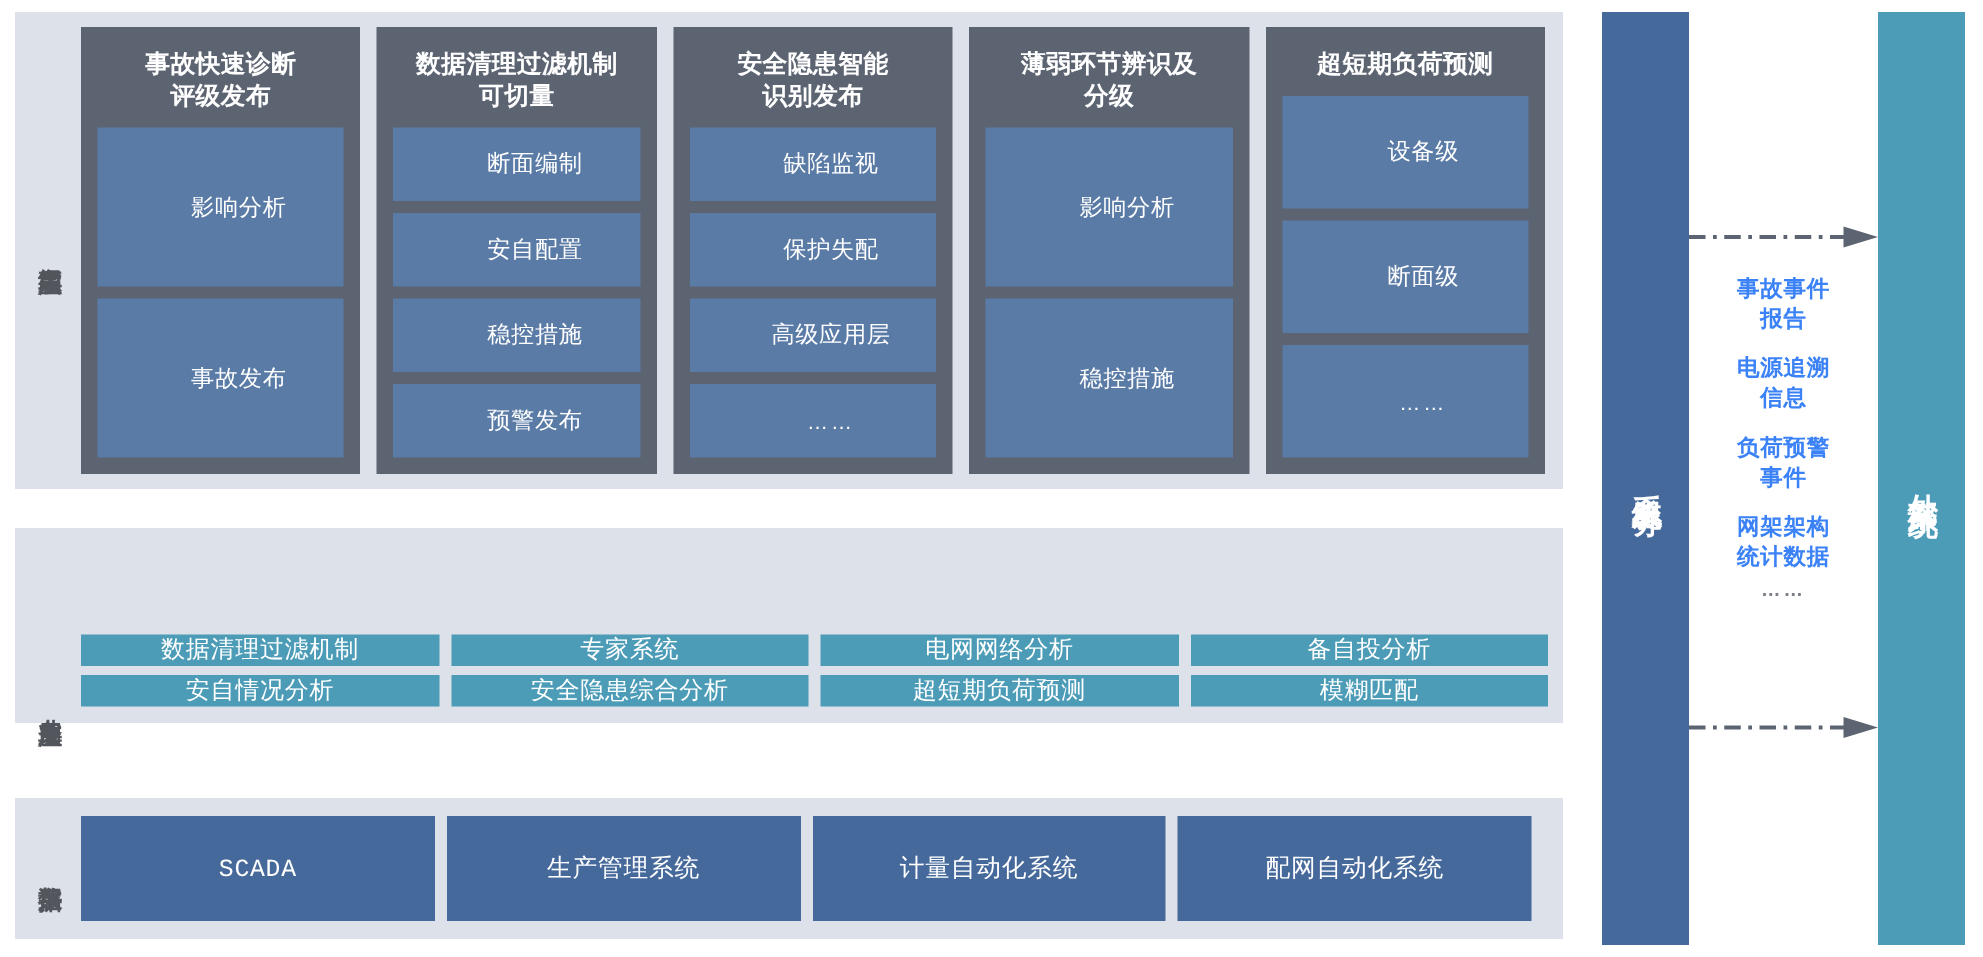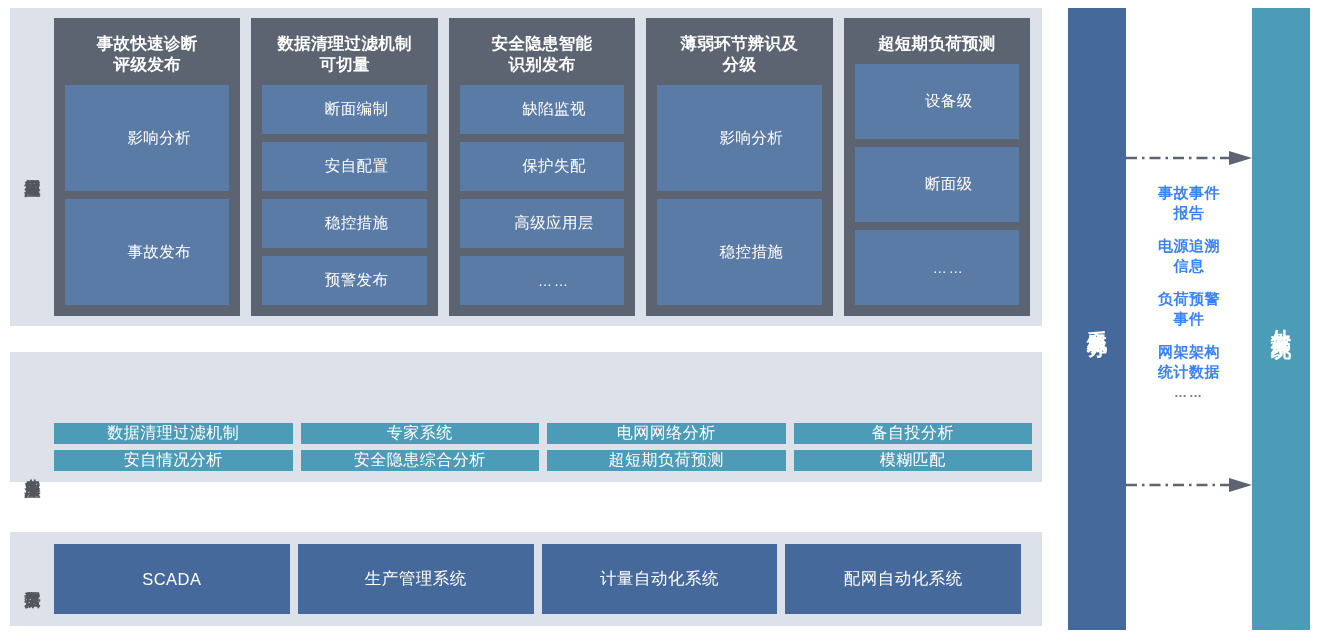--- a/index.html
+++ b/index.html
@@ -136,20 +136,21 @@
     text-align: center;
     letter-spacing: 0.5px;
   }
 
   
   #data-layer {
     top: 532px;
     height: 94px;
     width: 1032px;
     padding: 12px 21px 12px 0;
+    font-family: Liberation Mono, monospace;
   }
   .data-grid {
     flex: 1 1 auto;
     display: grid;
     grid-template-columns: repeat(4, 1fr);
     gap: 8px;
   }
   .data-item {
     background: #46699b;
     color: #ffffff;

